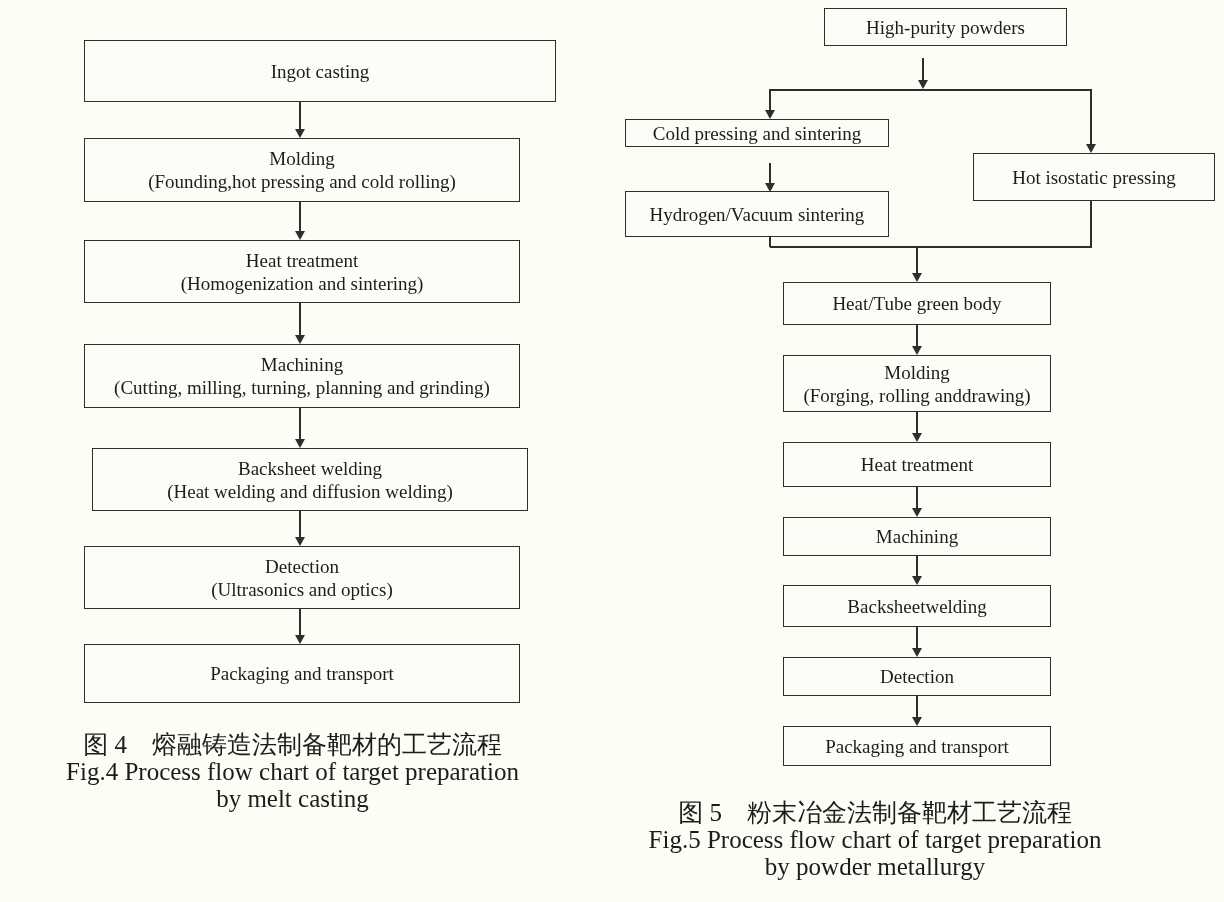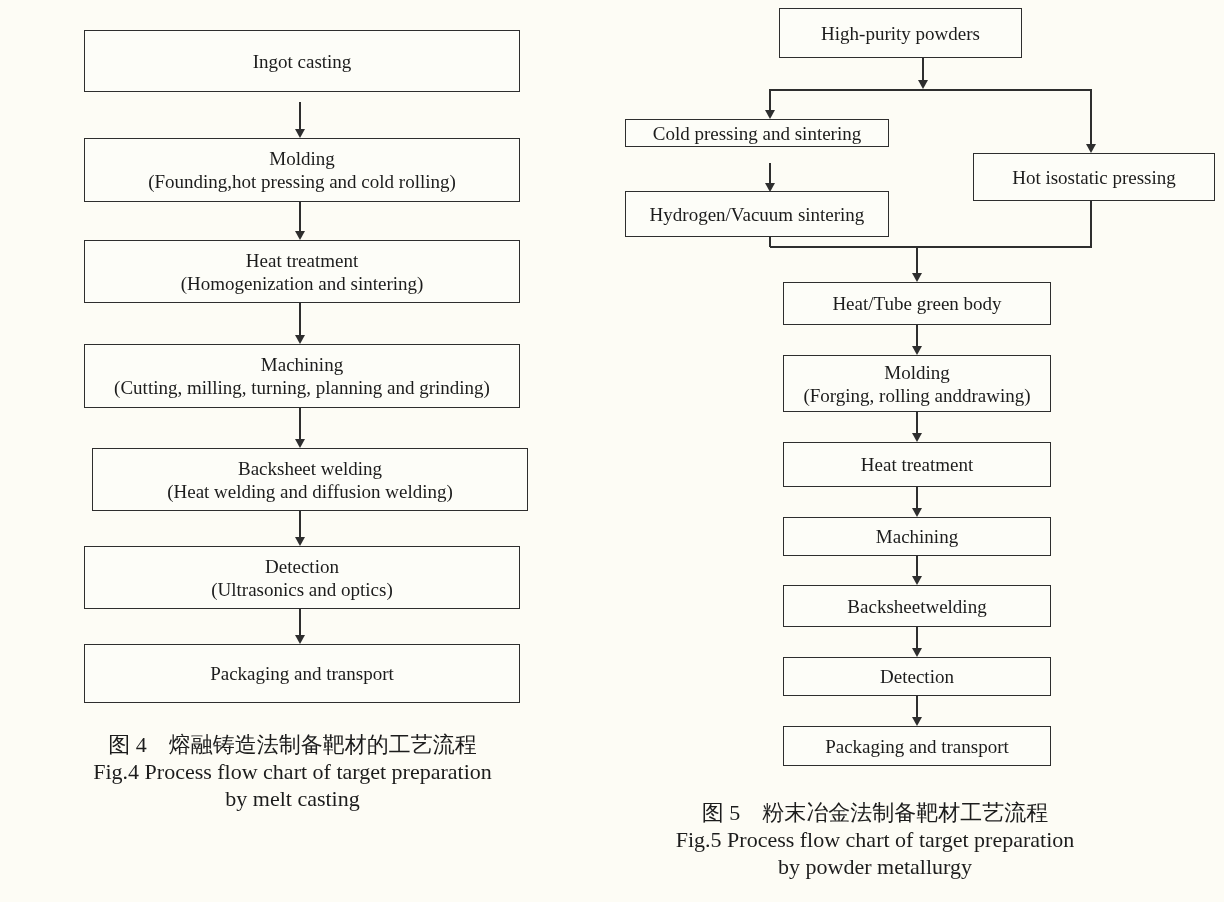--- a/index.html
+++ b/index.html
@@ -16,31 +16,31 @@
     display:flex;flex-direction:column;align-items:center;justify-content:center;
     text-align:center;font-size:19px;line-height:23px;white-space:nowrap;
   }
   .vl{position:absolute;width:1.5px;background:#2e2e2e;}
   .hl{position:absolute;height:1.5px;background:#2e2e2e;}
   .ah{
     position:absolute;width:0;height:0;
     border-left:5.5px solid transparent;border-right:5.5px solid transparent;
     border-top:9px solid #2e2e2e;
   }
-  .caption{position:absolute;text-align:center;font-size:22px;line-height:27px;}
+  .caption{position:absolute;text-align:center;font-size:25px;line-height:27px;}
   .caption div{white-space:nowrap;}
 </style>
 </head>
 <body>
 
 <div class="canvas">
 
   <div class="layer">
 
-    <div class="fbox" style="left:84px;top:30px;width:436px;height:62px">
+    <div class="fbox" style="left:84px;top:40px;width:472px;height:62px">
       <span>Ingot casting</span>
     </div>
     <div class="vl" style="left:299.25px;top:102px;height:27px"></div>
     <div class="ah" style="left:294.5px;top:129px"></div>
 
     <div class="fbox" style="left:84px;top:138px;width:436px;height:64px">
       <span>Molding</span>
       <span>(Founding,hot pressing and cold rolling)</span>
     </div>
     <div class="vl" style="left:299.25px;top:202px;height:29px"></div>
@@ -80,21 +80,21 @@
 
     <div class="caption" style="left:55px;top:731px;width:475px">
       <div>图 4　熔融铸造法制备靶材的工艺流程</div>
       <div>Fig.4 Process flow chart of target preparation</div>
       <div>by melt casting</div>
     </div>
   </div>
 
   <div class="layer">
 
-    <div class="fbox" style="left:779px;top:8px;width:243px;height:50px">
+    <div class="fbox" style="left:824px;top:8px;width:243px;height:38px">
       <span>High-purity powders</span>
     </div>
 
     <div class="vl" style="left:922.25px;top:58px;height:22px"></div>
     <div class="ah" style="left:917.5px;top:80px"></div>
     <div class="hl" style="left:770px;top:89px;width:321px"></div>
 
     <div class="vl" style="left:769.25px;top:89px;height:21px"></div>
     <div class="ah" style="left:764.5px;top:110px"></div>
     <div class="fbox" style="left:625px;top:119px;width:264px;height:28px">

